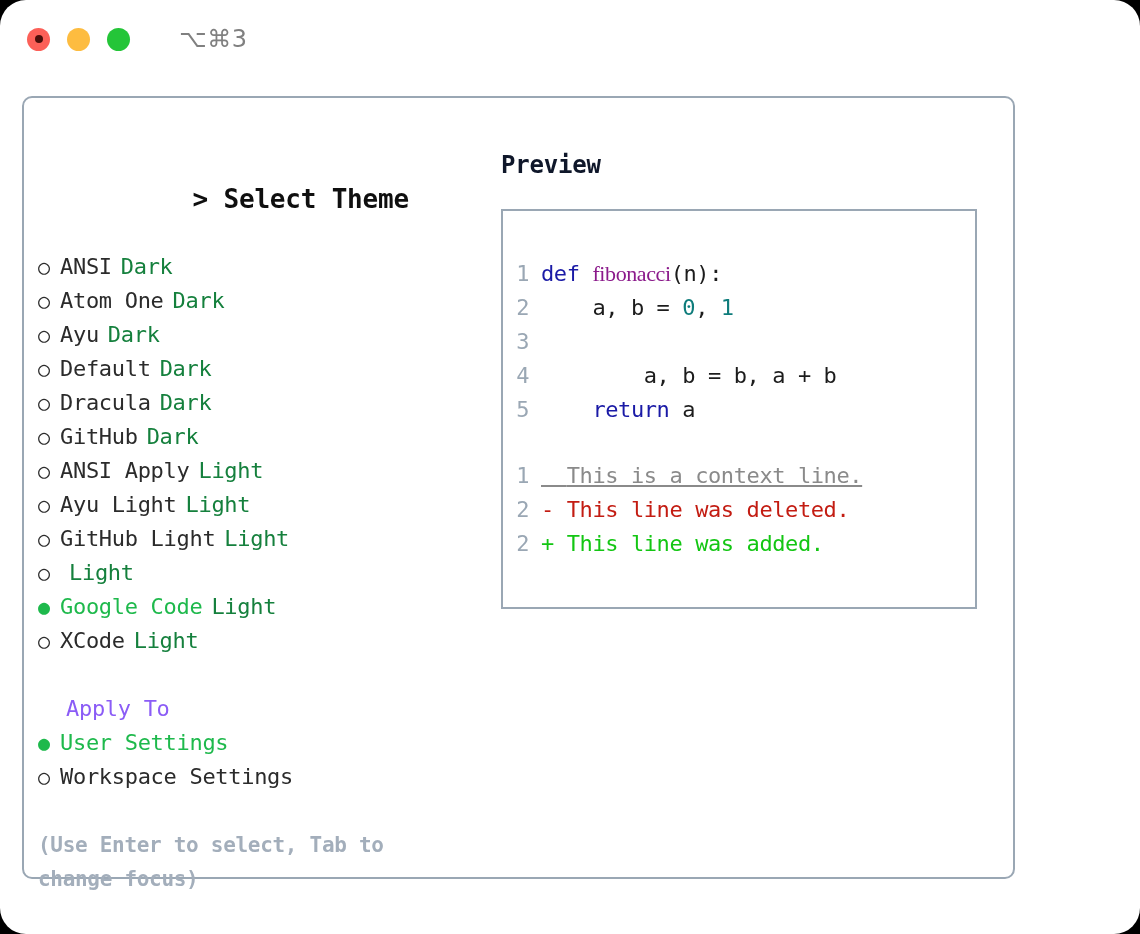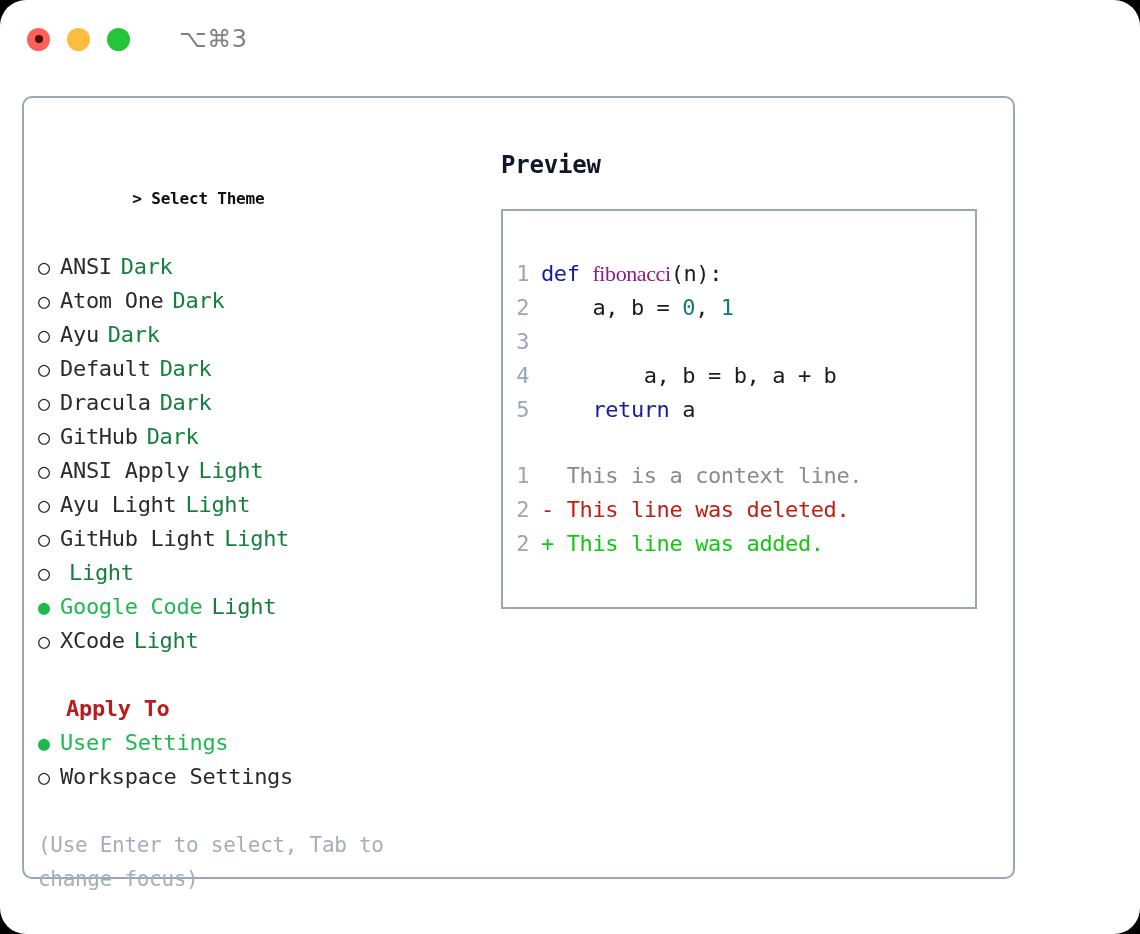--- a/index.html
+++ b/index.html
@@ -94,21 +94,21 @@
     width: 450px;
   }
   .right-col {
     position: absolute;
     left: 477px;
     top: 50px;
     width: 500px;
   }
 
   .heading {
-    font-size: 16px;
+    font-size: 26px;
     font-weight: bold;
     color: #0f0f0f;
     line-height: 34px;
     white-space: pre;
     letter-spacing: -0.2px;
   }
   .heading .caret { margin-right: 0; }
 
   .opt-list { margin: 0; padding: 0; }
   .opt {
@@ -133,36 +133,37 @@
   .opt-label { color: #2b2b2b; text-align: center; }
   .opt-tag {
     color: #15803d;
     margin-left: 9px;
   }
 
   .spacer-block { height: 34px; }
 
   .subheading {
     font-size: 22px;
-    font-weight: bold;
-    color: #b91c1c;
+    font-weight: normal;
+    color: #8b5cf6;
     line-height: 34px;
     padding-left: 28px;
     white-space: pre;
     letter-spacing: -0.3px;
   }
 
   .hint {
     margin-top: 34px;
     font-size: 21px;
     line-height: 34px;
     color: #a3aebb;
     width: 420px;
     white-space: pre-wrap;
     letter-spacing: -0.3px;
+    font-weight: bold;
   }
 
   
   .preview-title {
     font-size: 24px;
     font-weight: bold;
     color: #0f172a;
     line-height: 34px;
     letter-spacing: -0.2px;
   }
@@ -192,21 +193,21 @@
     box-sizing: border-box;
   }
   .code-text { color: #222222; }
 
   .tok-kw   { color: #1a1aa6; }
   .tok-fn   { color: #8b1a8b; font-family: Liberation Serif, serif; }
   .tok-num  { color: #0e7c7b; }
   .tok-plain{ color: #1c1c1c; }
 
   .diff-gap { height: 32px; }
-  .diff-ctx  { color: #8a8a8a; }
+  .diff-ctx  { color: #8a8a8a; text-decoration: underline; }
   .diff-del  { color: #c31c12; }
   .diff-add  { color: #13c613; }
 </style>
 </head>
 <body>
 
 <div class="window">
 
   <div class="titlebar">
     <div class="traffic">

